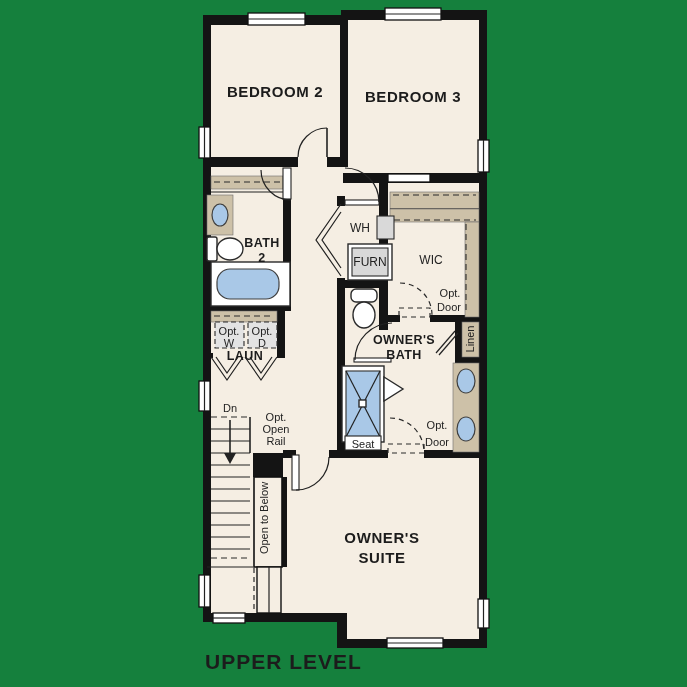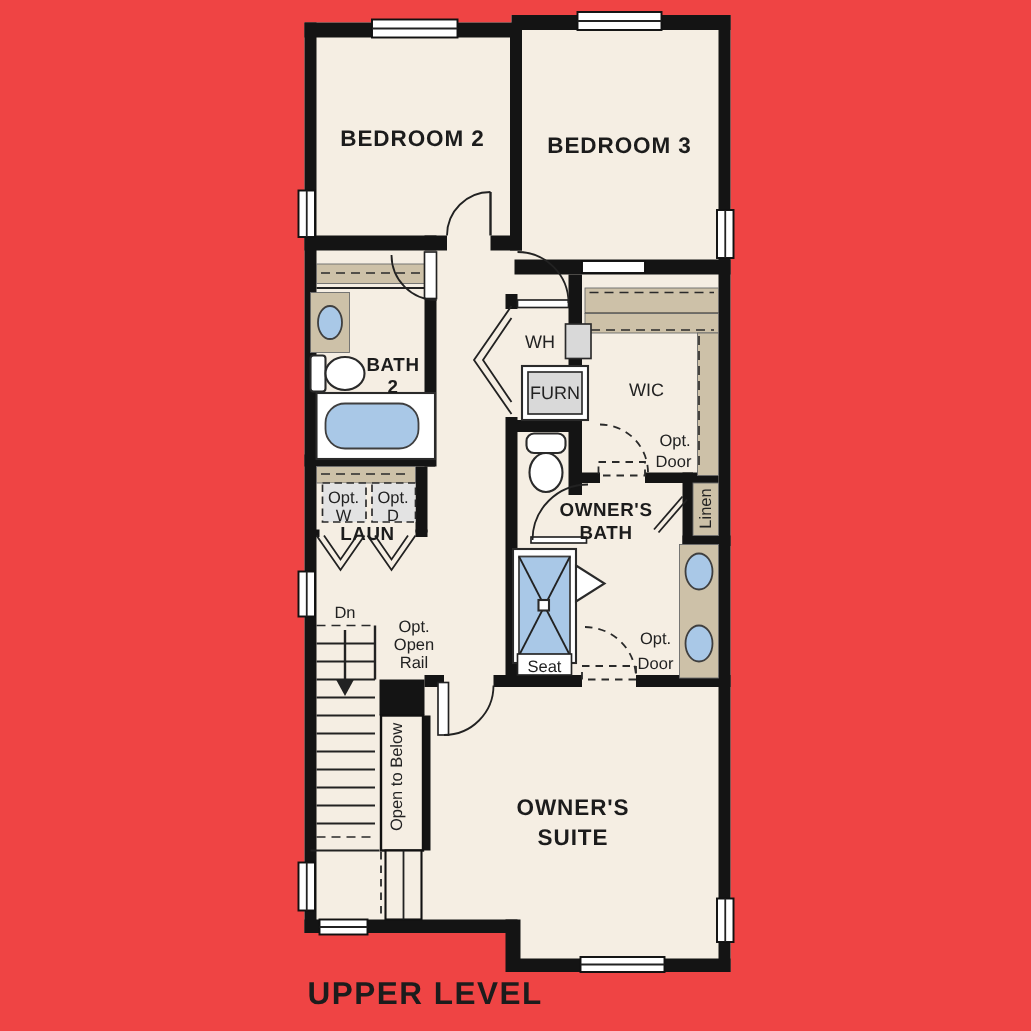--- a/index.html
+++ b/index.html
@@ -1,16 +1,16 @@
 <!DOCTYPE html>
 <html><head>
 <meta charset="utf-8">
 <style>
   html,body{margin:0;padding:0;background:#ffffff;}
-  .stage{position:relative;width:687px;height:687px;background:#ef4444;overflow:hidden;}
+  .stage{position:relative;width:687px;height:687px;background:#15803d;overflow:hidden;}
   svg{position:absolute;left:0;top:0;}
   .wall{fill:#141414;}
   .floor{fill:#f5eee3;}
   .tan{fill:#cdc1a8;stroke:#6b6b6b;stroke-width:.6;}
   .fixw{fill:#ffffff;stroke:#2a2a2a;stroke-width:1.4;}
   .blue{fill:#a9c8e7;stroke:#3f3f3f;stroke-width:1.2;}
   .gray{fill:#d9d9d9;stroke:#2a2a2a;stroke-width:1.1;}
   .optbox{fill:#e3e3e3;stroke:#2a2a2a;stroke-width:1.1;stroke-dasharray:5,3;}
   .thin{stroke:#222;stroke-width:1.2;fill:none;}
   .thin2{stroke:#222;stroke-width:1.6;fill:none;}

